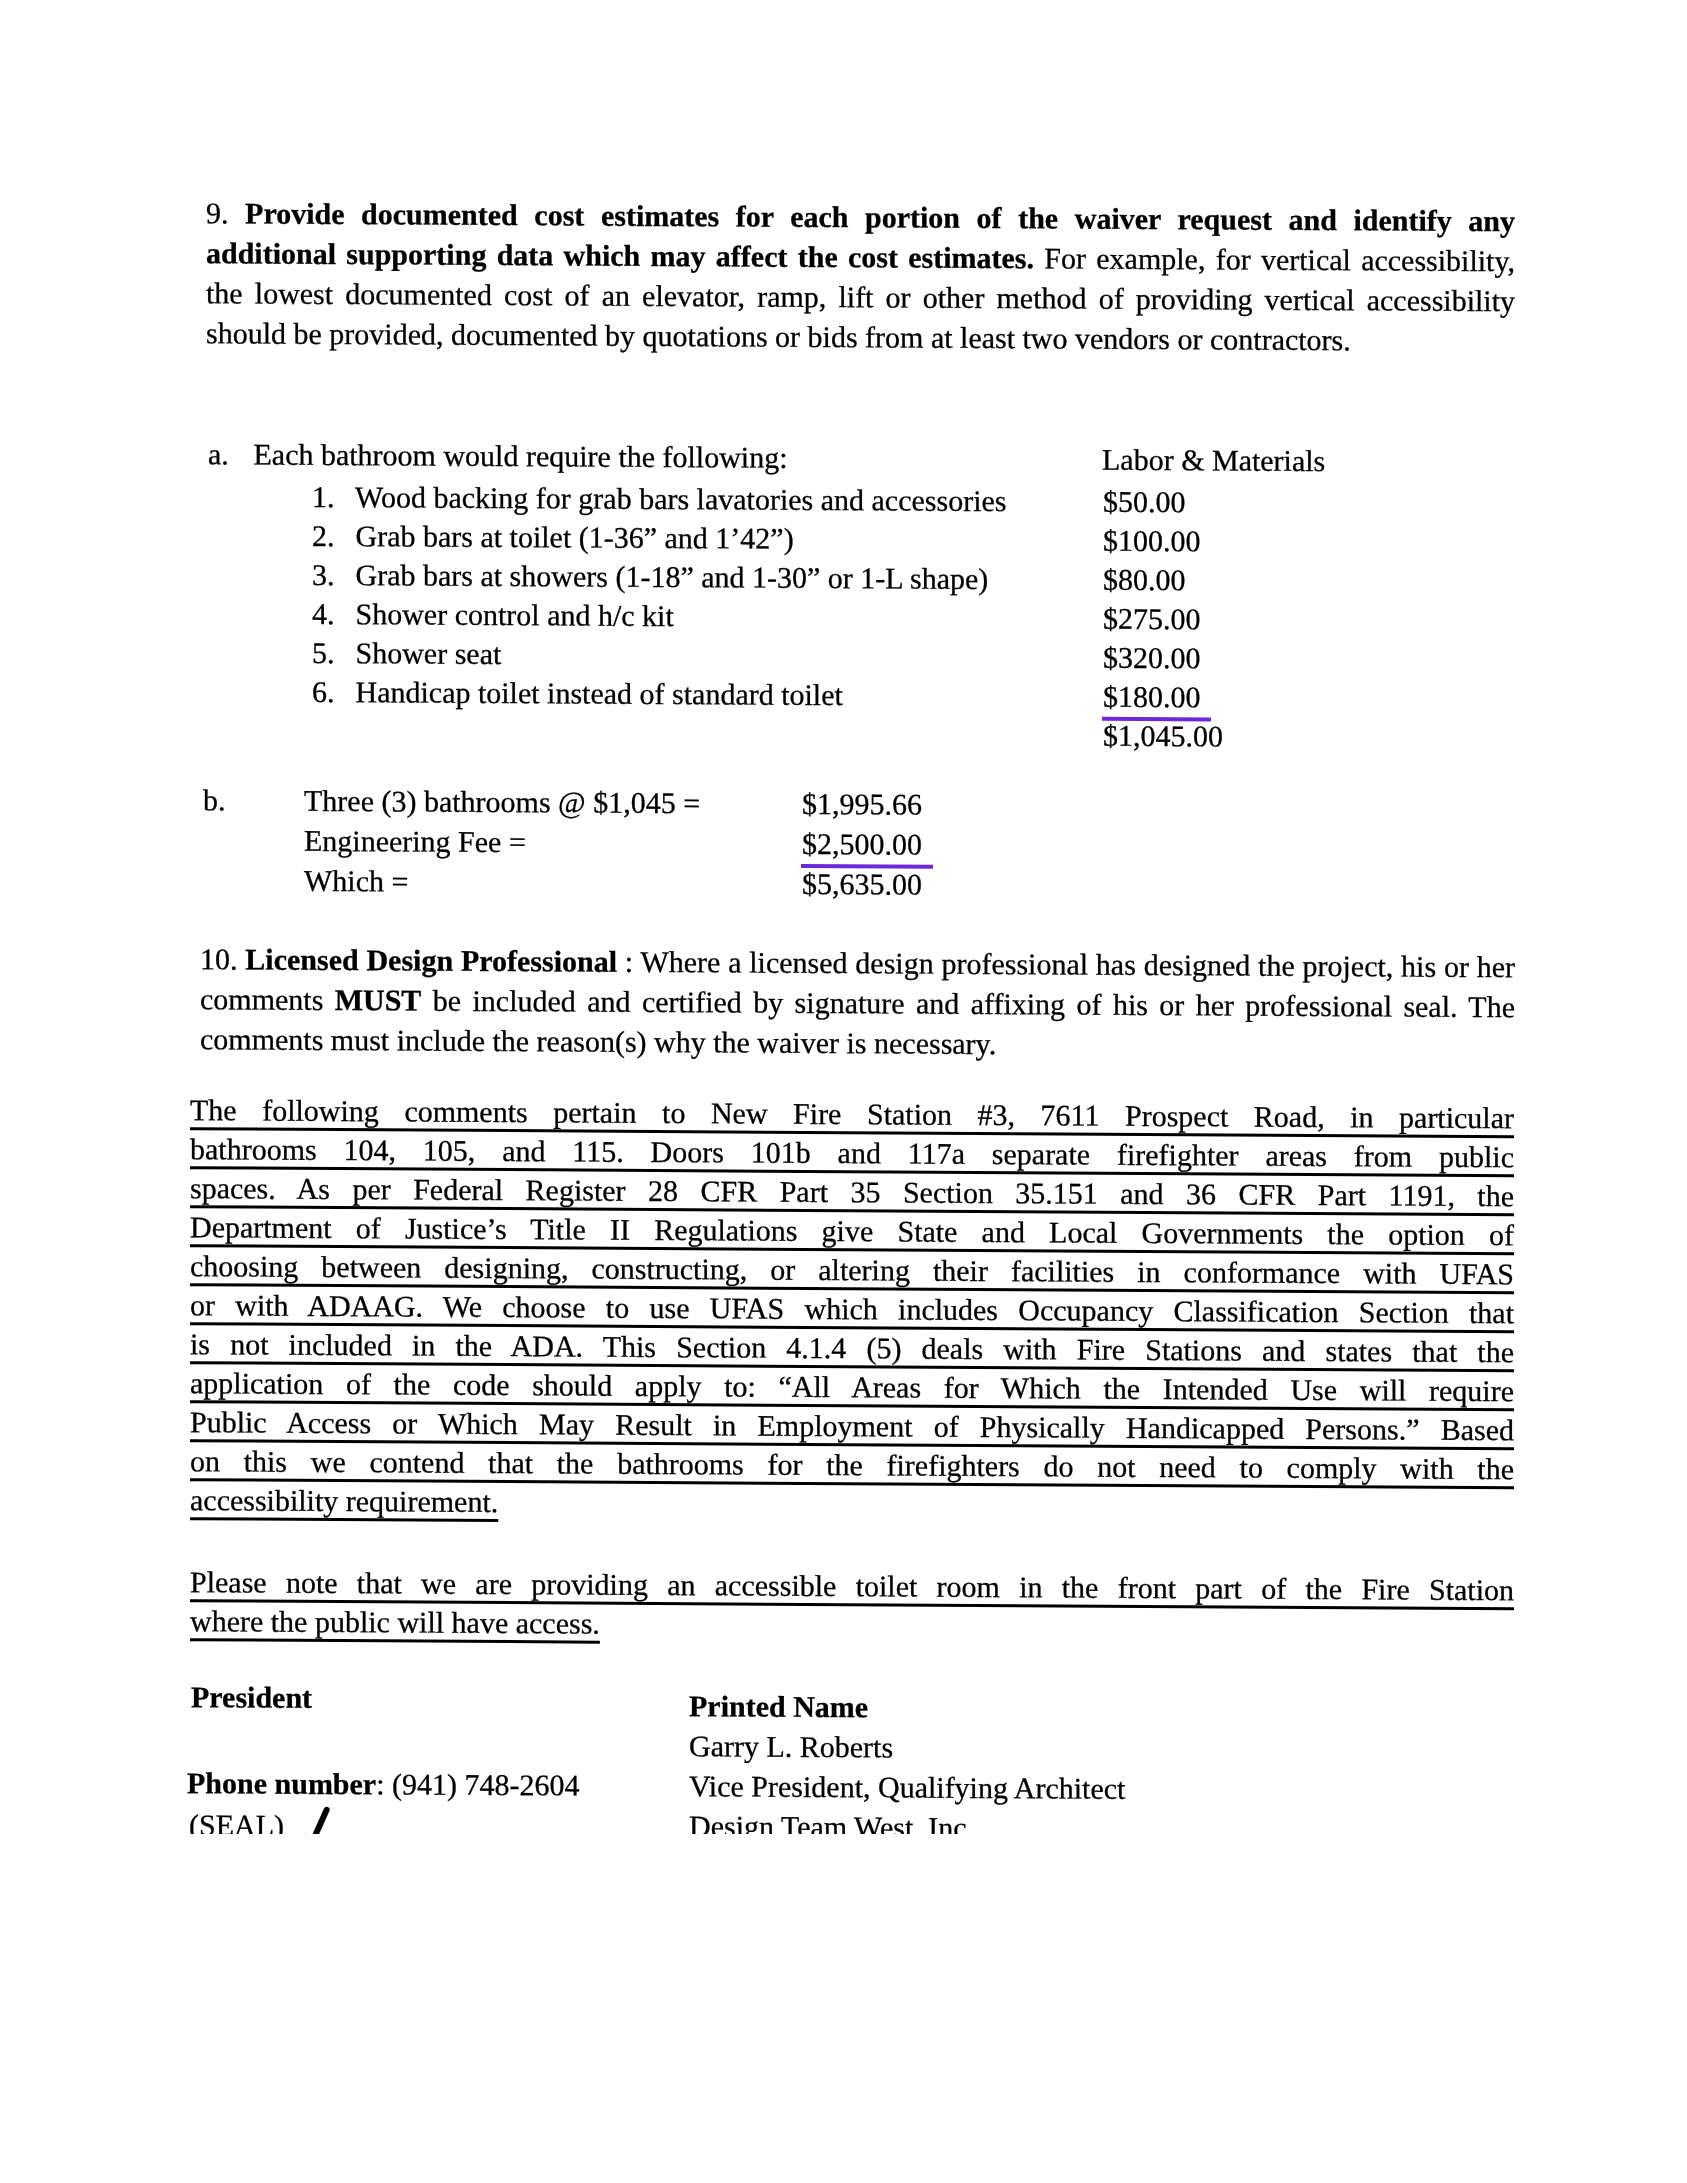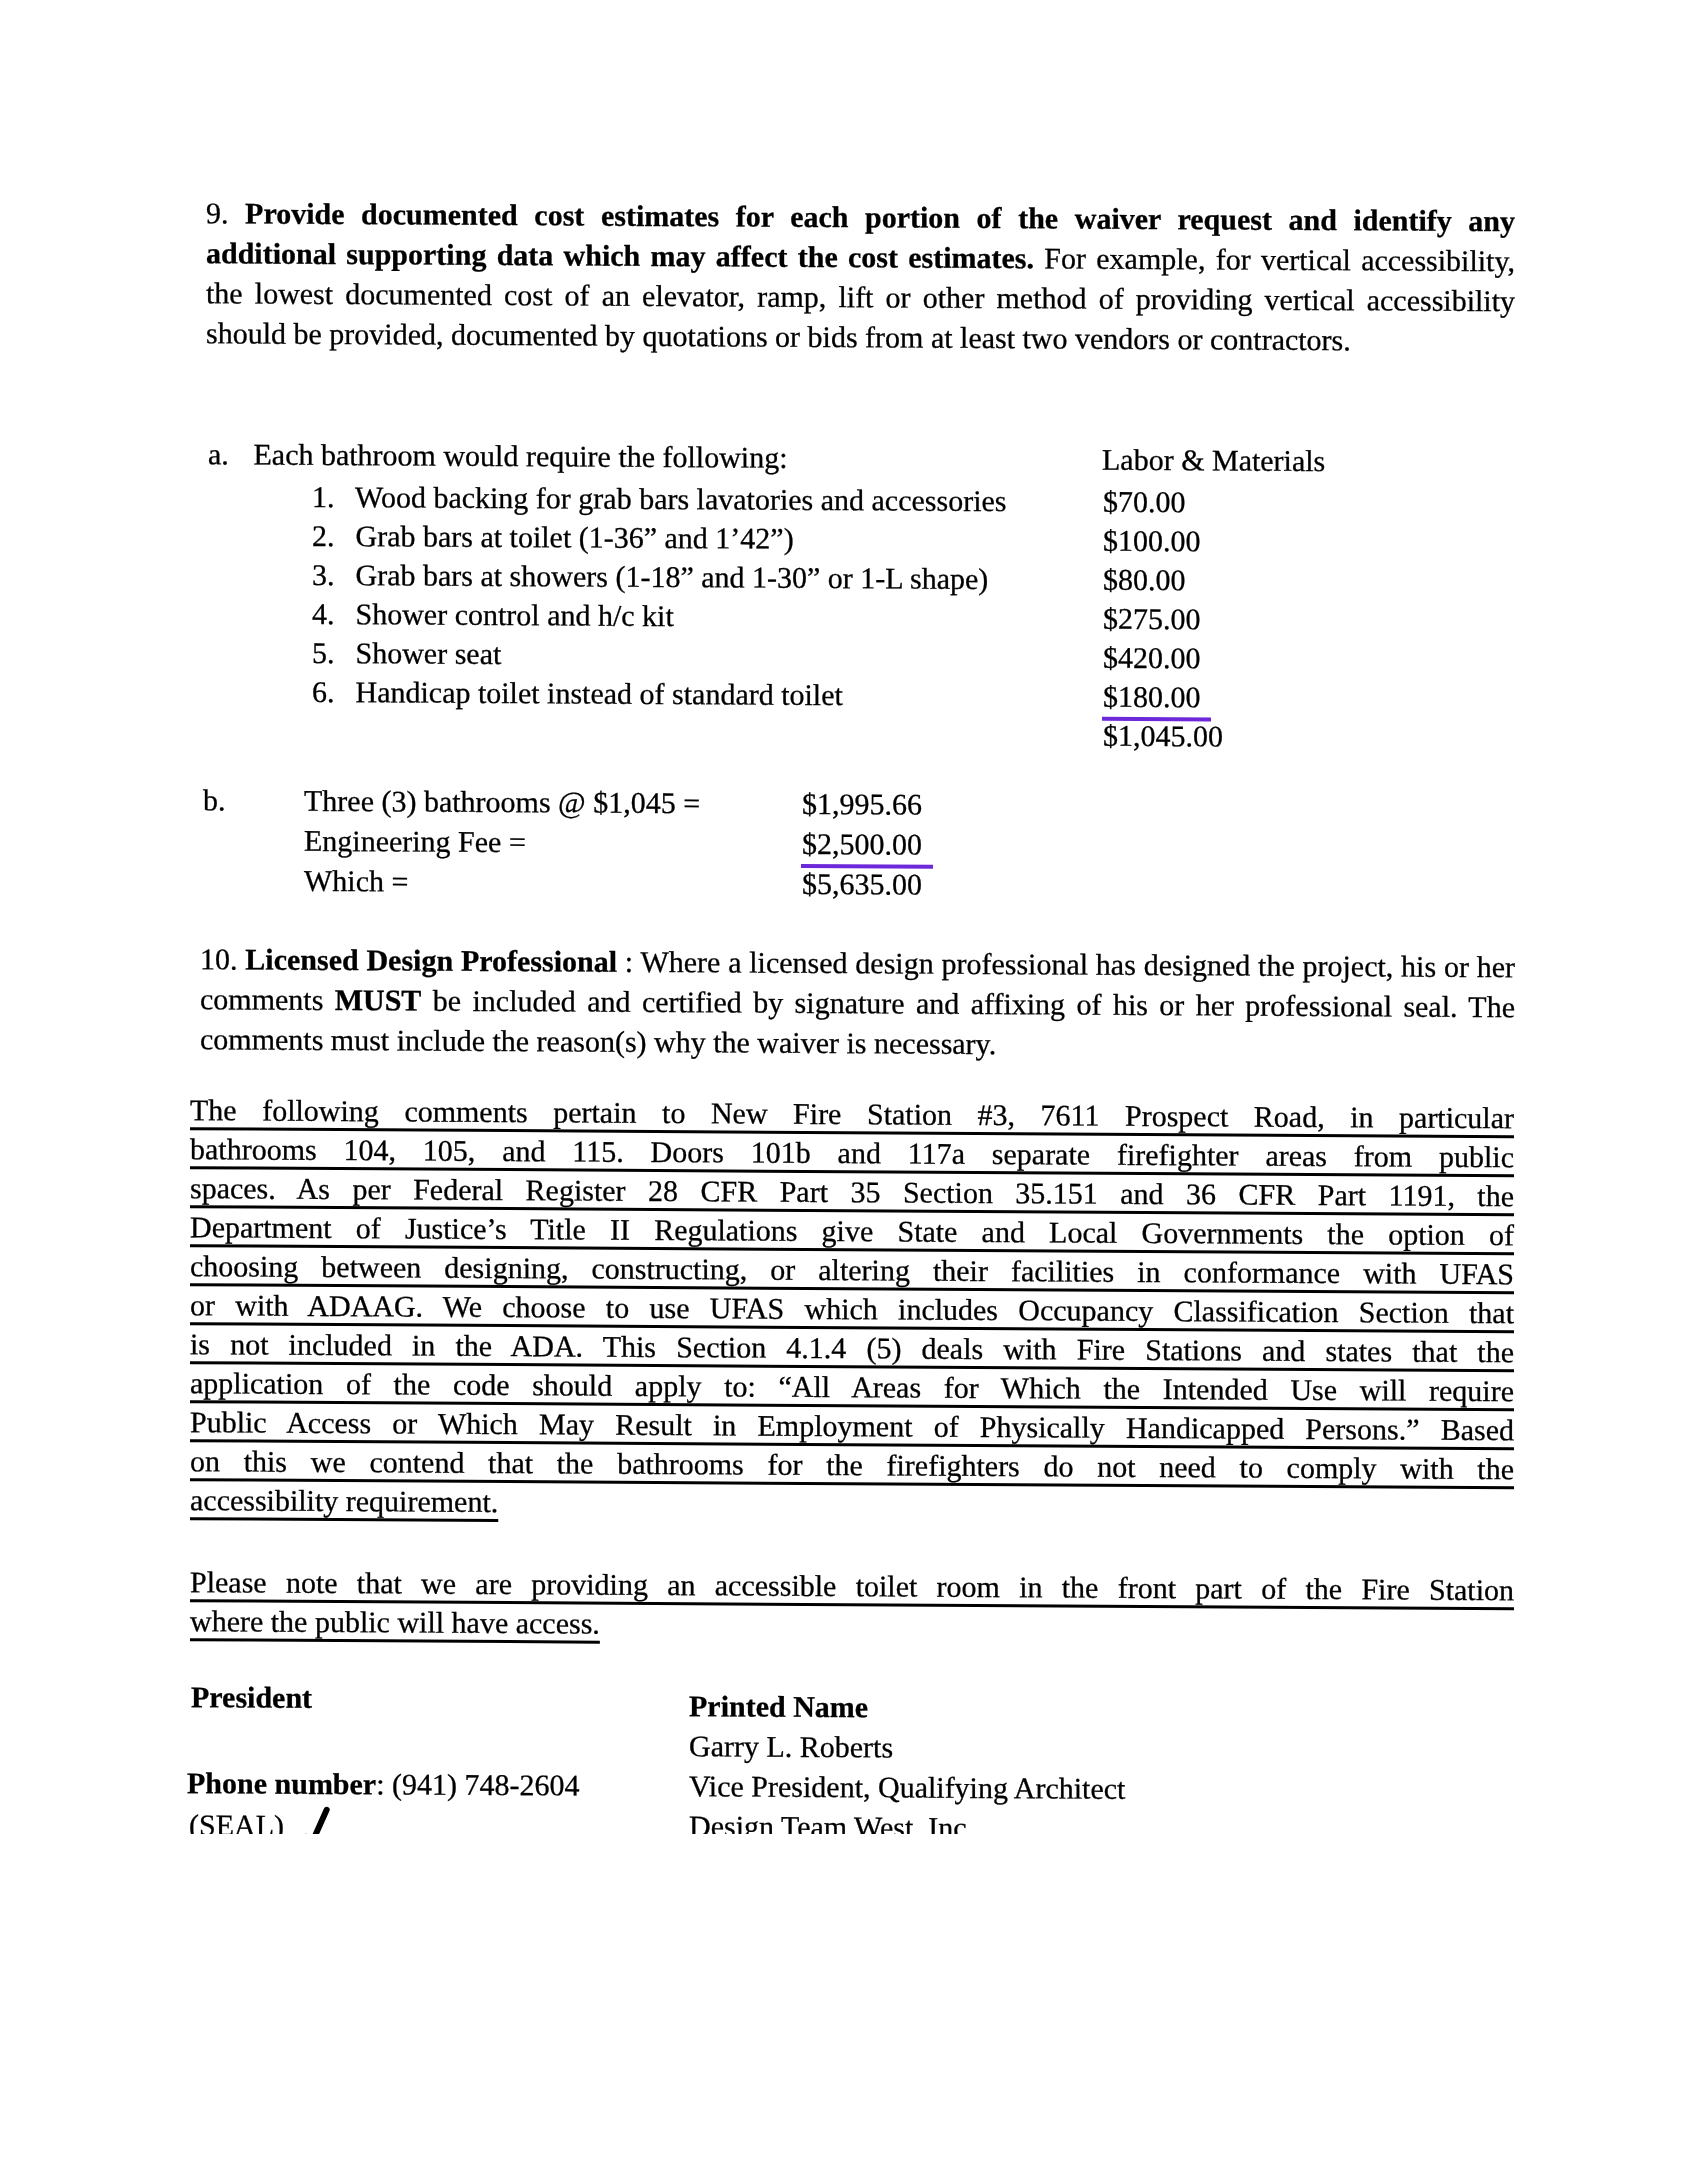--- a/index.html
+++ b/index.html
@@ -65,21 +65,21 @@
       <div class="sec-a-header">
         <span class="a-prefix">a.</span>
         <span>Each bathroom would require the following:</span>
         <span class="col-head">Labor &amp; Materials</span>
       </div>
       <div>
 
           <div class="item-row">
             <span class="item-num">1.</span>
             <span>Wood backing for grab bars lavatories and accessories</span>
-            <span class="item-price">$70.00</span>
+            <span class="item-price">$50.00</span>
           </div>
 
           <div class="item-row">
             <span class="item-num">2.</span>
             <span>Grab bars at toilet (1-36” and 1’42”)</span>
             <span class="item-price">$100.00</span>
           </div>
 
           <div class="item-row">
             <span class="item-num">3.</span>
@@ -89,21 +89,21 @@
 
           <div class="item-row">
             <span class="item-num">4.</span>
             <span>Shower control and h/c kit</span>
             <span class="item-price">$275.00</span>
           </div>
 
           <div class="item-row">
             <span class="item-num">5.</span>
             <span>Shower seat</span>
-            <span class="item-price">$420.00</span>
+            <span class="item-price">$320.00</span>
           </div>
 
           <div class="item-row">
             <span class="item-num">6.</span>
             <span>Handicap toilet instead of standard toilet</span>
             <span class="item-price sumline">$180.00</span>
           </div>
         </div>
       <div class="total-row">
         <span class="item-price">$1,045.00</span>

